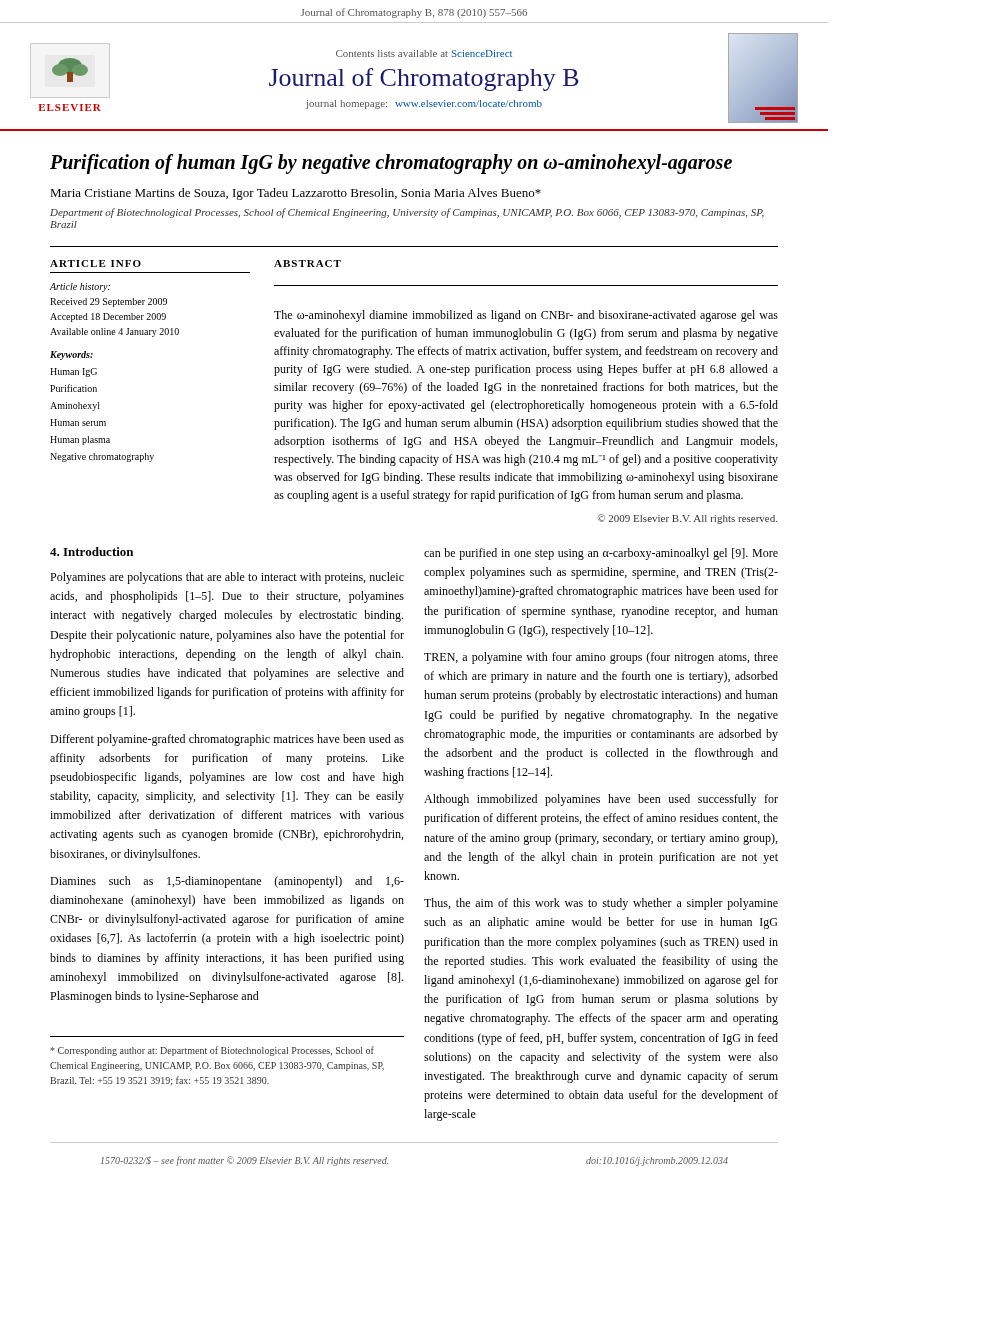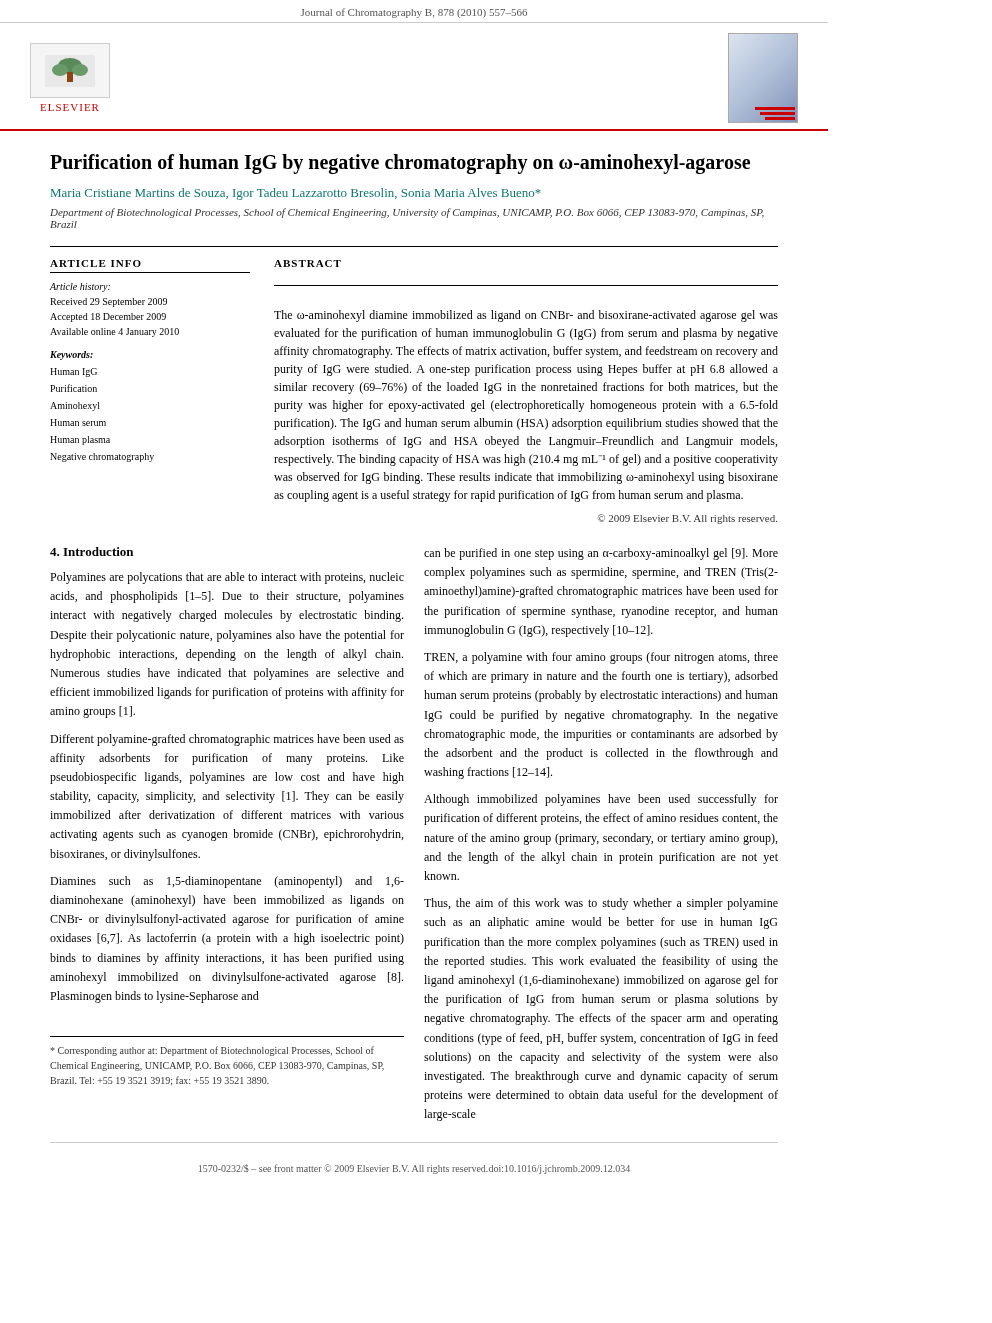--- a/index.html
+++ b/index.html
@@ -46,21 +46,21 @@
       align-items: center;
       justify-content: center;
       font-size: 9px;
       color: #666;
       text-align: center;
       margin-bottom: 3px;
     }
     .elsevier-logo .elsevier-text {
       font-size: 11px;
       color: #c00;
-      font-weight: normal;
+      font-weight: bold;
       letter-spacing: 1px;
     }
     .journal-title-block {
       text-align: center;
       flex: 1;
     }
     .journal-title-block .contents-line {
       font-size: 11px;
       color: #555;
       margin-bottom: 4px;
@@ -108,25 +108,26 @@
     
     .article-content {
       padding: 18px 50px 18px 50px;
     }
     .article-title {
       font-size: 20px;
       font-weight: bold;
       font-family: 'Times New Roman', Times, serif;
       margin-bottom: 10px;
       line-height: 1.3;
+      font-style: italic;
     }
     .authors {
       font-size: 13px;
       margin-bottom: 5px;
-      color: #0f766e;
+      color: #000000;
     }
     .affiliation {
       font-size: 11px;
       font-style: italic;
       color: #333;
       margin-bottom: 16px;
     }
     .article-info-abstract {
       display: flex;
       gap: 24px;
@@ -219,26 +220,27 @@
       padding-top: 6px;
       margin-top: 30px;
     }
     .footnote-text {
       font-size: 10px;
       line-height: 1.5;
       color: #333;
     }
     .bottom-bar {
       border-top: 1px solid #ccc;
-      padding: 20px 50px;
+      padding: 12px 50px;
       font-size: 10px;
       color: #555;
       display: flex;
-      justify-content: center;
+      justify-content: space-between;
       margin-top: 10px;
+      font-style: italic;
     }
   </style>
 </head>
 <body>
 
 <div class="page-wrapper">
 
   <div class="journal-bar">
     <span>Journal of Chromatography B, 878 (2010) 557–566</span>
   </div>
@@ -252,20 +254,31 @@
           <rect x="5" y="5" width="50" height="32" fill="#e8e8e8" rx="2"></rect>
           <ellipse cx="30" cy="16" rx="12" ry="8" fill="#5a8a5a"></ellipse>
           <rect x="27" y="22" width="6" height="10" fill="#8B4513"></rect>
           <ellipse cx="20" cy="20" rx="8" ry="6" fill="#6a9a6a"></ellipse>
           <ellipse cx="40" cy="20" rx="8" ry="6" fill="#6a9a6a"></ellipse>
         </svg>
       </div>
       <span class="elsevier-text">ELSEVIER</span>
     </div>
 
+    <div class="journal-title-block">
+      <div class="contents-line">
+        <span>Contents lists available at</span>
+        <a href="#" style="color:#0055aa;">ScienceDirect</a>
+      </div>
+      <div class="main-title">Journal of Chromatography B</div>
+      <div class="homepage-line">
+        <span>journal homepage:</span>
+        <a href="#" style="color:#0055aa;margin-left:4px;">www.elsevier.com/locate/chromb</a>
+      </div>
+    </div>
 
     <div class="cover-image">
       <div class="cover-lines">
         <div class="cover-line" style="width:40px;"></div>
         <div class="cover-line" style="width:35px;"></div>
         <div class="cover-line" style="width:30px;"></div>
       </div>
     </div>
   </div>
 

